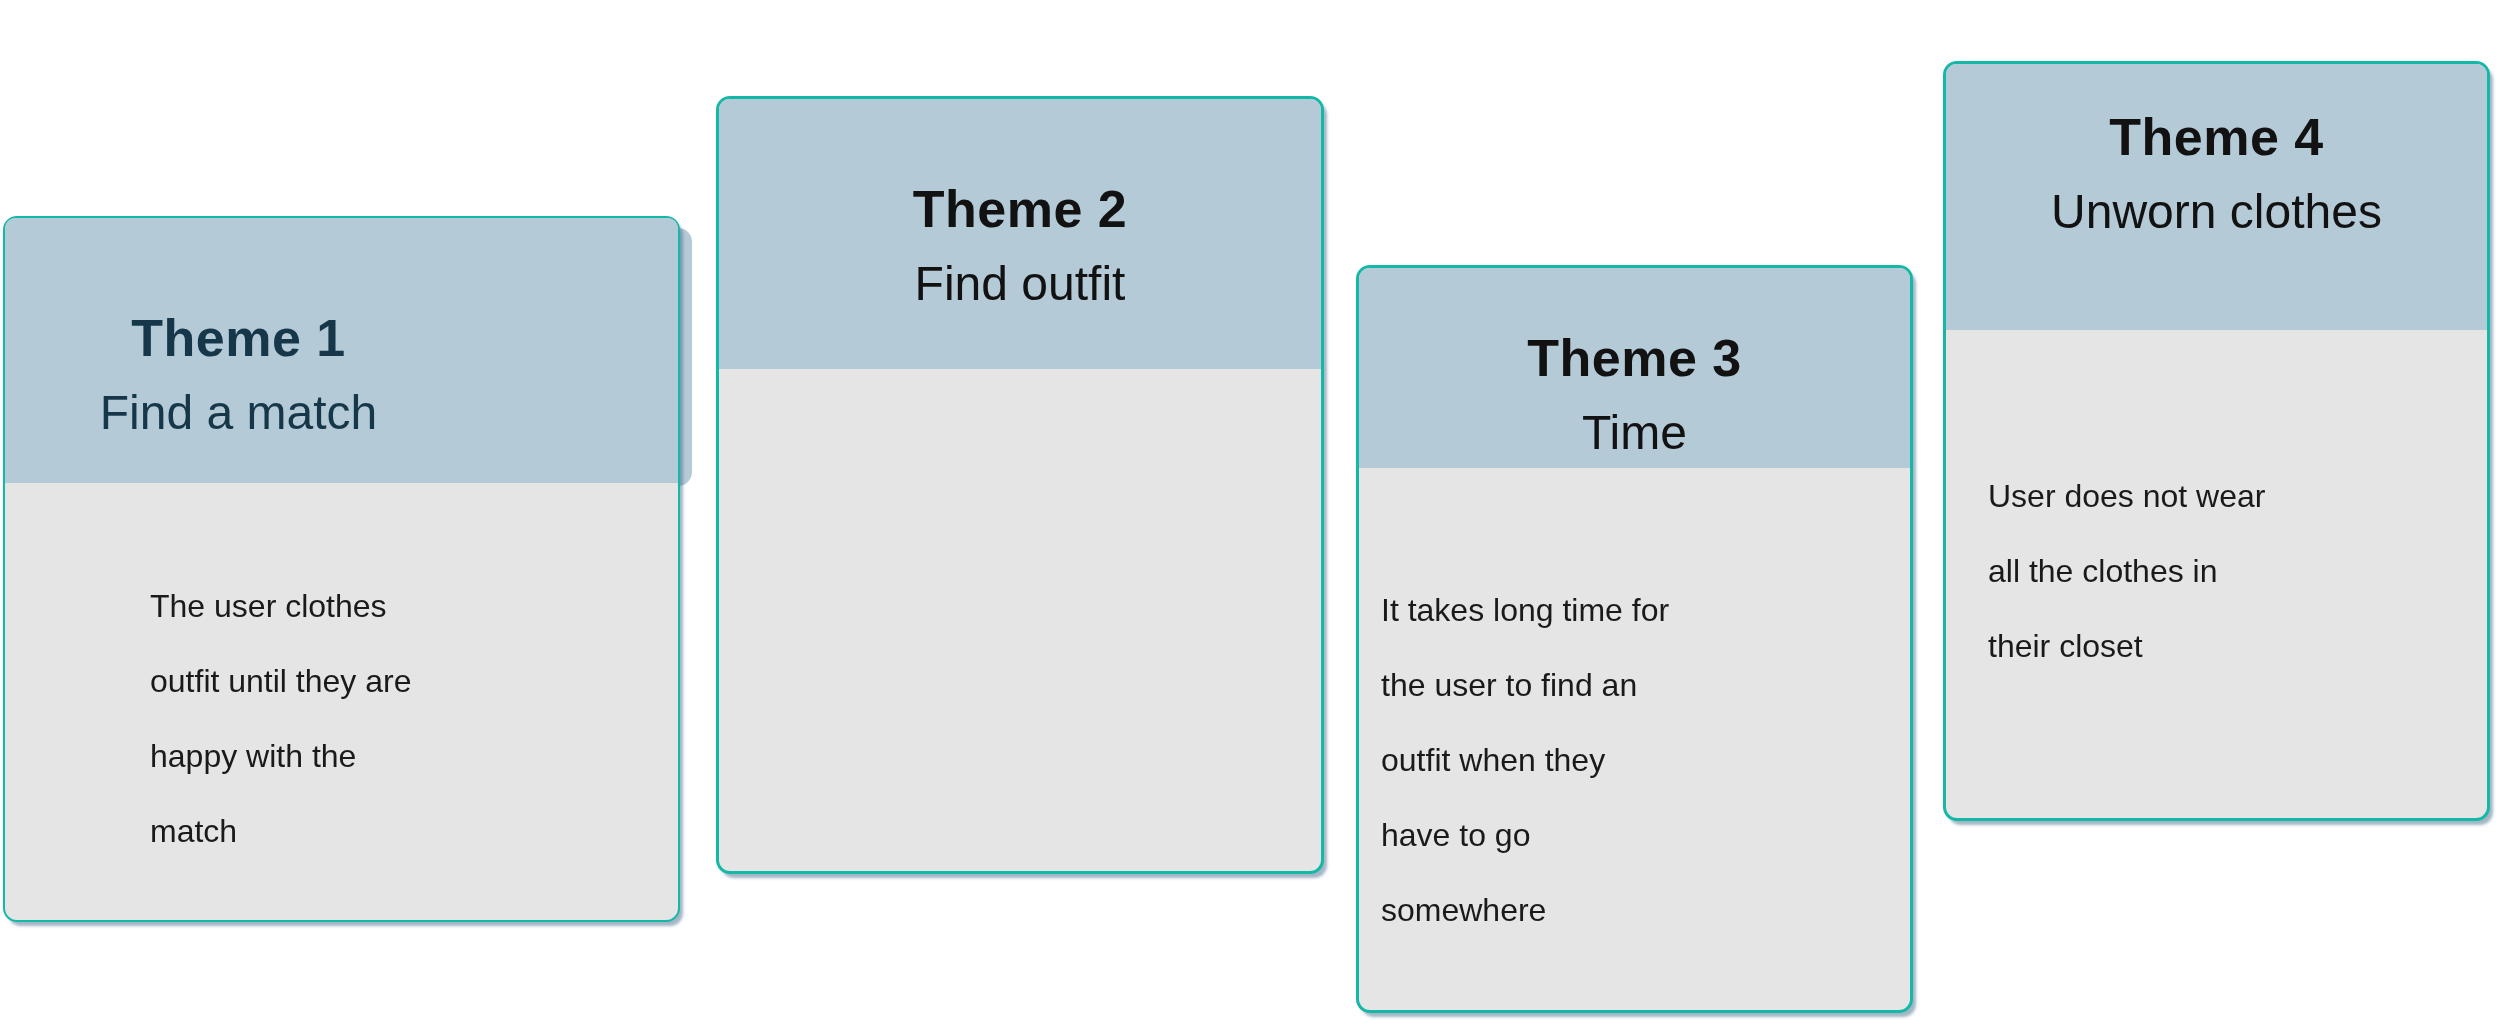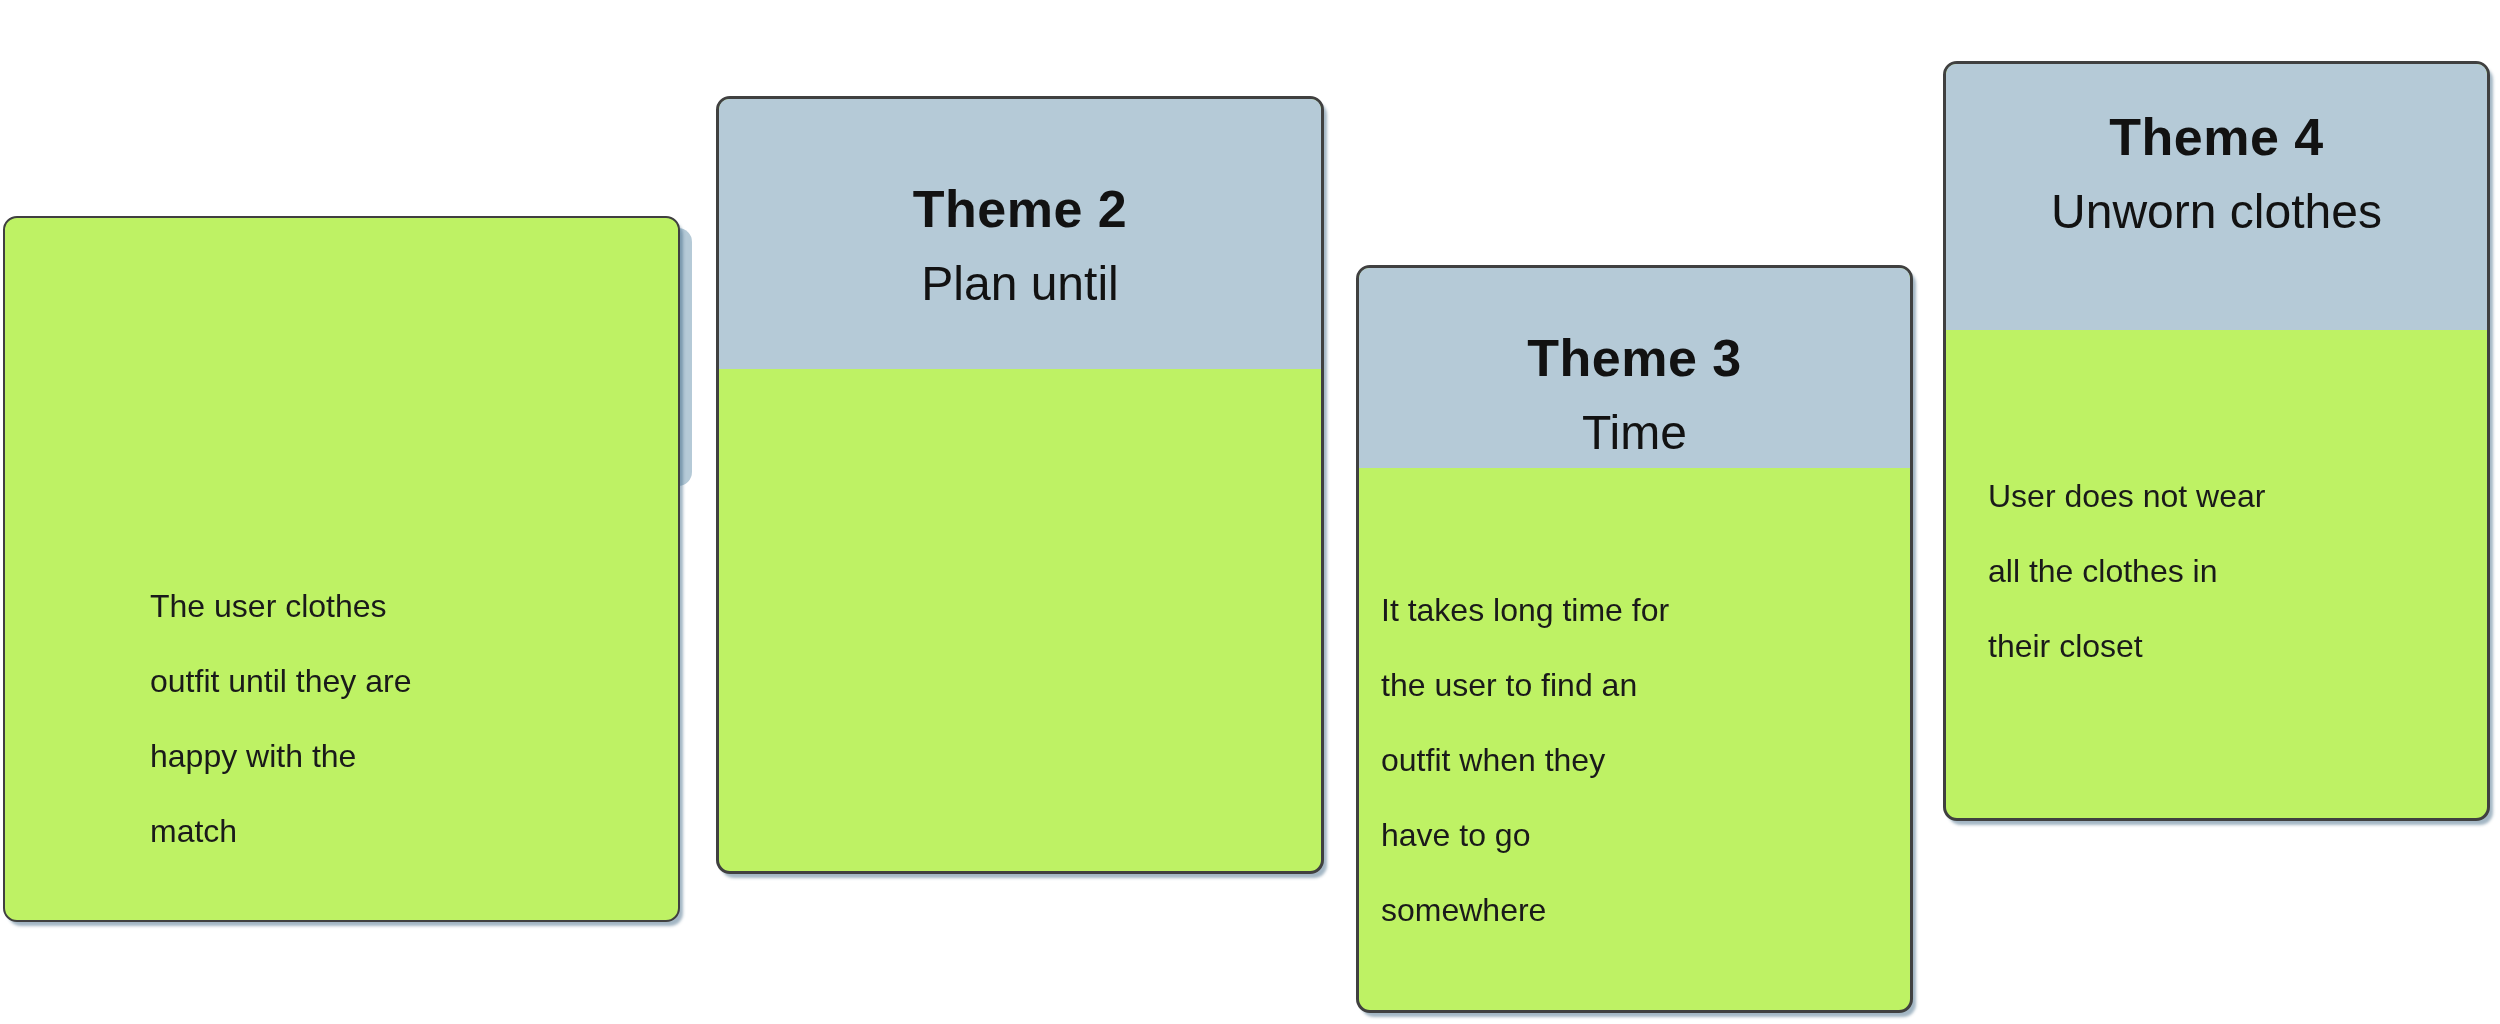--- a/index.html
+++ b/index.html
@@ -13,22 +13,22 @@
   }
   .canvas {
     position: relative;
     width: 2500px;
     height: 1024px;
     background: #ffffff;
   }
   .card {
     position: absolute;
     box-sizing: border-box;
-    background: #bef264;
-    border: 3px solid #404040;
+    background: #e5e5e5;
+    border: 3px solid #14b8a6;
     border-radius: 14px;
     box-shadow: 4px 5px 3px -1px rgba(52, 94, 124, 0.45);
     padding-left: 28px;
   }
   .card-header {
     position: absolute;
     top: 0; left: 0; right: 0;
     background: #b5cad7;
     border-radius: 10px 10px 0 0;
     text-align: center;
@@ -87,30 +87,34 @@
   .c4 .card-body { top: 395px; left: 42px; right: 10px; }
 </style>
 </head>
 <body>
 
 <div class="canvas">
 
   <div class="overhang-c1"></div>
 
   <div class="card c1">
+    <div class="card-header">
+      <div class="card-title">Theme 1</div>
+      <div class="card-subtitle">Find a match</div>
+    </div>
     <div class="card-body">The user clothes
 outfit until they are
 happy with the
 match</div>
   </div>
 
   <div class="card c2">
     <div class="card-header">
       <div class="card-title">Theme 2</div>
-      <div class="card-subtitle">Plan until</div>
+      <div class="card-subtitle">Find outfit</div>
     </div>
   </div>
 
   <div class="card c3">
     <div class="card-header">
       <div class="card-title">Theme 3</div>
       <div class="card-subtitle">Time</div>
     </div>
     <div class="card-body">It takes long time for
 the user to find an

